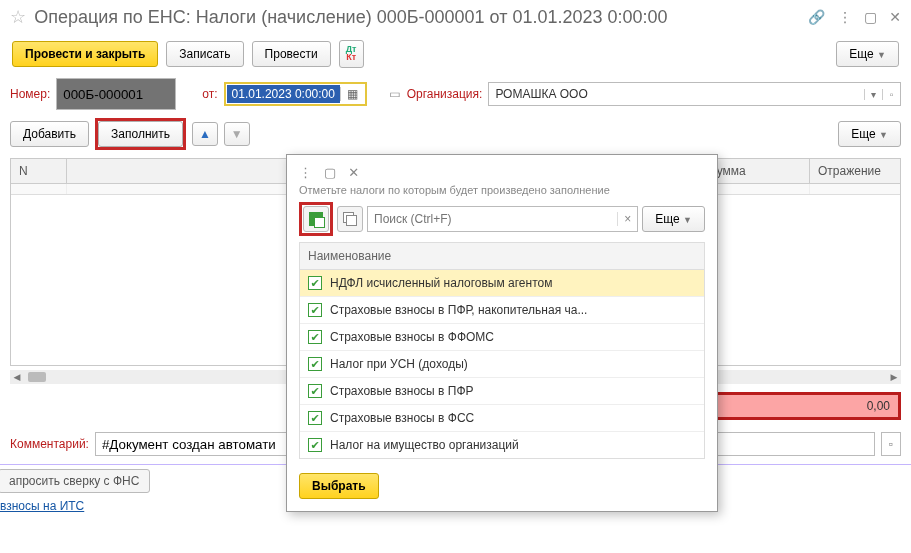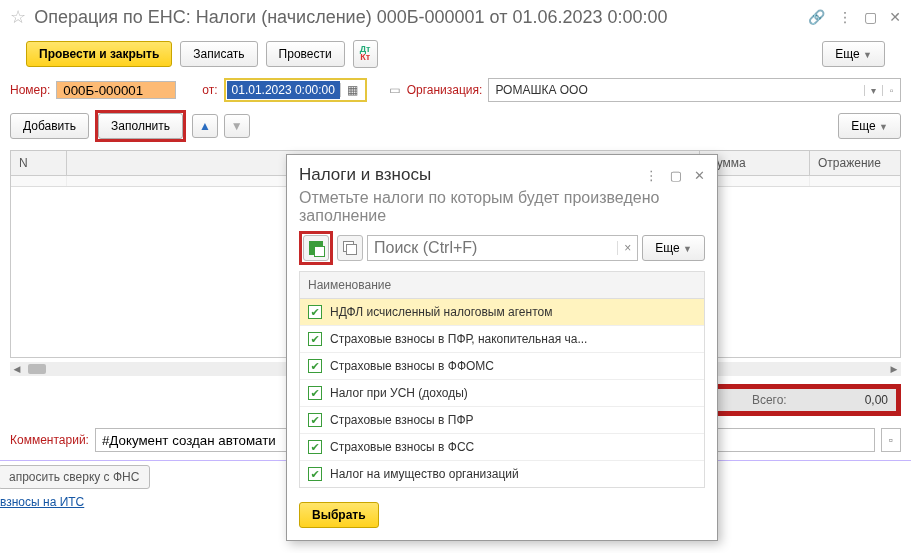--- a/index.html
+++ b/index.html
@@ -18,21 +18,21 @@
     display: flex;
     align-items: center;
     padding: 6px 10px;
     gap: 8px;
   }
   .title-row { font-size: 18px; color: #666; }
   .star { color: #bbb; font-size: 18px; cursor: pointer; }
   .title-text { flex: 1; }
   .win-icons { display: flex; gap: 12px; color: #888; font-size: 14px; }
   .win-icons span { cursor: pointer; }
-  .toolbar { display: flex; align-items: center; gap: 8px; padding: 6px 26px; }
+  .toolbar { display: flex; align-items: center; gap: 8px; padding: 6px 12px; }
   .btn {
     border: 1px solid #b0b0b0;
     background: linear-gradient(#fff,#eee);
     padding: 5px 12px;
     border-radius: 3px;
     cursor: pointer;
     font-size: 12px;
   }
   .btn-yellow {
     background: linear-gradient(#ffe56a,#ffd21f);
@@ -42,22 +42,22 @@
   .btn-icon { padding: 4px 6px; }
   .dt-kt { font-size: 9px; font-weight: bold; line-height: 8px; display: inline-block; }
   .dt-kt .dt { color: #2a7; }
   .dt-kt .kt { color: #d33; }
   .spacer { flex: 1; }
   .field-row { display: flex; align-items: center; gap: 6px; padding: 4px 10px; }
   .lbl { color: #b91c1c; }
   .input {
     border: 1px solid #bbb;
     padding: 3px 6px;
-    background: #fdba74;
-    height: 18px;
+    background: #737373;
+    height: 32px;
   }
   .date-outline { border: 2px solid #e5c63d; padding: 1px; display: flex; align-items: center; }
   .date-val { background: #2b5fb0; color: #fff; padding: 2px 5px; }
   .cal-icon { padding: 0 6px; color: #666; cursor: pointer; border-left: 1px solid #ccc; }
   .org-input { flex: 1; border: 1px solid #bbb; display: flex; align-items: center; height: 24px; }
   .org-input .val { flex: 1; padding: 0 6px; }
   .org-input .sbtn { border-left: 1px solid #ccc; width: 18px; text-align: center; color: #777; cursor: pointer; font-size: 10px; }
   .row2 { display: flex; align-items: center; gap: 6px; padding: 4px 10px; }
   .red-box { border: 3px solid #c62828; }
   .arrow-btn { color: #aaa; }
@@ -74,21 +74,21 @@
   .col-nalog { width: 210px; }
   .col-c { flex: 1; }
   .col-sum { width: 110px; }
   .col-otr { width: 90px; }
   .grid-body { height: 170px; background: #fff; }
   .scroll-x { height: 14px; background: #eee; display: flex; align-items: center; margin: 0 10px 6px; }
   .scroll-thumb { width: 18px; height: 10px; background: #bbb; border-radius: 2px; margin-left: 4px; }
   .scroll-track { flex: 1; }
   .scroll-arrow { width: 14px; text-align: center; color: #777; font-size: 9px; }
   .total-row { display: flex; justify-content: flex-end; padding: 2px 10px 8px; gap: 0; align-items: center; }
-  .total-box { border: 5px solid #b91c1c; background: #e5e5e5; width: 240px; display: flex; padding: 4px 8px; text-align: center; }
+  .total-box { border: 3px solid #b91c1c; background: #fca5a5; width: 240px; display: flex; padding: 4px 8px; }
   .total-box .tl { flex: 1; color: #666; }
   .total-box .tv { color: #333; }
   .comment-row { display: flex; align-items: center; gap: 6px; padding: 4px 10px; }
   .comment-input { flex: 1; border: 1px solid #bbb; padding: 4px 6px; height: 24px; }
   .bottom-cut { padding: 4px 0 0 0; border-top: 1px solid #c4b5fd; margin-top: 4px; color: #555; }
   .bottom-btn { display: inline-block; border: 1px solid #bbb; border-radius: 3px; padding: 4px 10px; background: #f5f5f5; margin-left: -2px; }
   .link { color: #1657a5; text-decoration: underline; cursor: pointer; padding: 6px 0 0 0; display: inline-block; }
 
   
   .popup {
@@ -100,26 +100,26 @@
     border: 1px solid #999;
     box-shadow: 3px 3px 10px rgba(0,0,0,0.25);
     z-index: 10;
   }
   .popup-head {
     display: flex; align-items: center;
     padding: 10px 12px 4px;
   }
   .popup-title { font-size: 17px; color: #333; flex: 1; }
   .popup-winicons { display: flex; gap: 12px; color: #888; font-size: 13px; }
-  .popup-sub { color: #888; font-size: 16px; padding: 0 12px 6px; }
+  .popup-sub { color: #888; font-size: 11px; padding: 0 12px 6px; }
   .popup-tbar { display: flex; align-items: center; gap: 4px; padding: 0 12px 6px; }
   .chk-all { border: 3px solid #c62828; padding: 1px; }
   .tbar-btn { border: 1px solid #bbb; background: #f4f4f4; width: 26px; height: 26px; display: flex; align-items: center; justify-content: center; border-radius: 3px; cursor: pointer; }
   .search-box { flex: 1; border: 1px solid #bbb; height: 26px; display: flex; align-items: center; }
-  .search-box input { border: none; flex: 1; padding: 0 6px; font-size: 16px; outline: none; }
+  .search-box input { border: none; flex: 1; padding: 0 6px; font-size: 12px; outline: none; }
   .search-box .x { width: 20px; text-align: center; color: #888; border-left: 1px solid #ddd; cursor: pointer; }
   .popup-name-head {
     margin: 0 12px; padding: 6px 8px;
     border: 1px solid #ddd; border-bottom: none;
     background: #f4f4f4; color: #666;
   }
   .popup-list {
     margin: 0 12px 8px;
     border: 1px solid #ddd;
     max-height: 218px;
@@ -143,21 +143,21 @@
   .stack-ico { position:relative; width:14px;height:14px; }
   .stack-ico span { position:absolute; width:11px;height:11px;border:1px solid #888;background:#fff; }
   .stack-ico span:first-child { left:0; top:0; }
   .stack-ico span:last-child { left:3px; top:3px; }
 </style>
 </head>
 <body>
 
 <div class="header-row title-row">
   <span class="star">☆</span>
-  <span class="title-text">Операция по ЕНС: Налоги (начисление) 000Б-000001 от 01.06.2023 0:00:00</span>
+  <span class="title-text">Операция по ЕНС: Налоги (начисление) 000Б-000001 от 01.01.2023 0:00:00</span>
   <div class="win-icons">
     <span>🔗</span>
     <span>⋮</span>
     <span>▢</span>
     <span>✕</span>
   </div>
 </div>
 
 <div class="toolbar">
   <button class="btn btn-yellow">Провести и закрыть</button>
@@ -234,21 +234,20 @@
 </div>
 
 <div class="bottom-cut">
   <span class="bottom-btn">апросить сверку с ФНС</span>
   <br>
   <a class="link">взносы на ИТС</a>
 </div>
 
 <div class="popup">
   <div class="popup-head">
-    <span class="popup-title">Налоги и взносы</span>
     <div class="popup-winicons">
       <span>⋮</span>
       <span>▢</span>
       <span>✕</span>
     </div>
   </div>
   <div class="popup-sub">Отметьте налоги по которым будет произведено заполнение</div>
   <div class="popup-tbar">
     <span class="chk-all">
       <span class="tbar-btn green">

